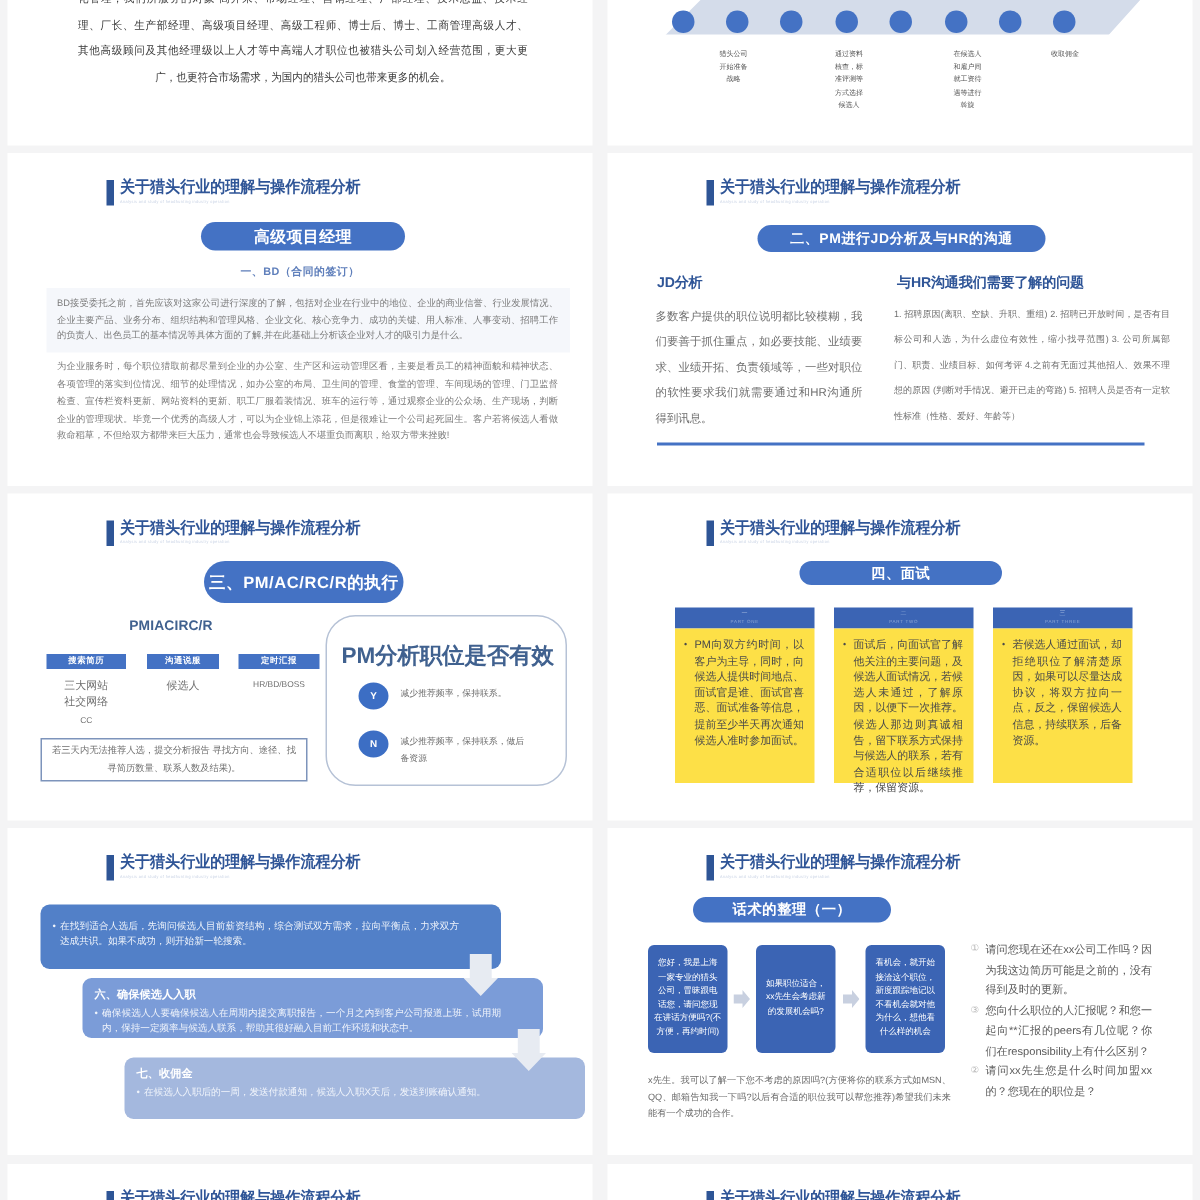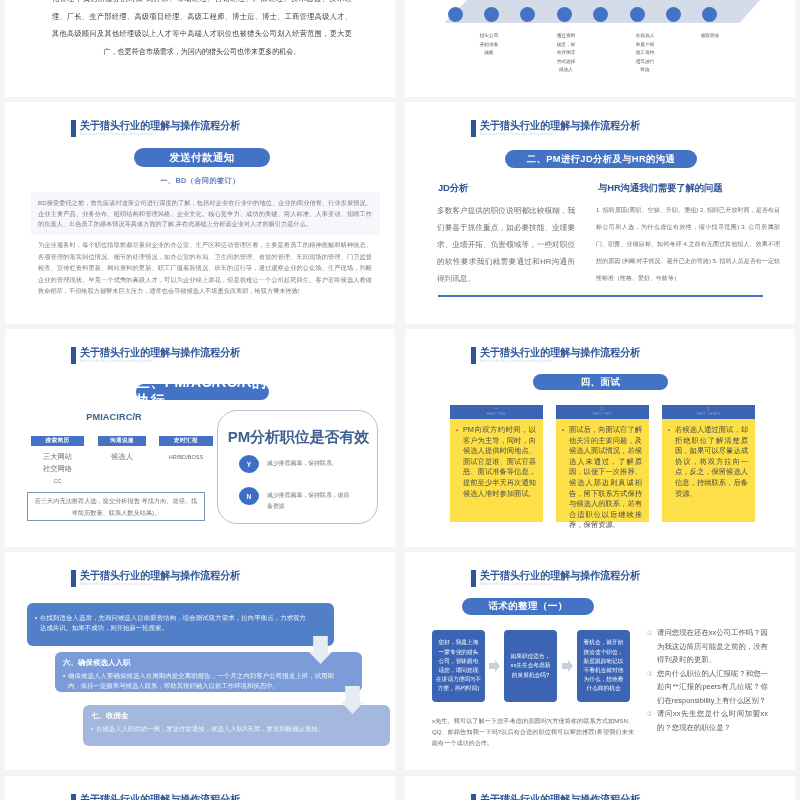--- a/index.html
+++ b/index.html
@@ -153,21 +153,21 @@
 </div>
 
 <div class="slide s-l" style="top:102px;height:222px;">
   <div class="hdr">
     <div class="bar"></div>
     <div>
       <div class="tt">关于猎头行业的理解与操作流程分析</div>
       <div class="st">Analysis and study of headhunting industry operation</div>
     </div>
   </div>
-  <div class="pill" style="left:129px;top:46px;width:136px;height:19px;font-size:10.5px;">发送付款通知</div>
+  <div class="pill" style="left:129px;top:46px;width:136px;height:19px;font-size:10.5px;">高级项目经理</div>
   <div class="s3-sect">一、BD（合同的签订）</div>
   <div class="s3-box">
     <div class="s3-boxtxt">BD接受委托之前，首先应该对这家公司进行深度的了解，包括对企业在行业中的地位、企业的商业信誉、行业发展情况、企业主要产品、业务分布、组织结构和管理风格、企业文化、核心竞争力、成功的关键、用人标准、人事变动、招聘工作的负责人、出色员工的基本情况等具体方面的了解,并在此基础上分析该企业对人才的吸引力是什么。</div>
   </div>
   <div class="s3-p">为企业服务时，每个职位猎取前都尽量到企业的办公室、生产区和运动管理区看，主要是看员工的精神面貌和精神状态、各项管理的落实到位情况、细节的处理情况，如办公室的布局、卫生间的管理、食堂的管理、车间现场的管理、门卫监督检查、宣传栏资料更新、网站资料的更新、职工厂服着装情况、班车的运行等，通过观察企业的公众场、生产现场，判断企业的管理现状。毕竟一个优秀的高级人才，可以为企业锦上添花，但是很难让一个公司起死回生。客户若将候选人看做救命稻草，不但给双方都带来巨大压力，通常也会导致候选人不堪重负而离职，给双方带来挫败!</div>
 </div>
 
 <div class="slide s-r" style="top:102px;height:222px;">
   <div class="hdr">
     <div class="bar"></div>
@@ -185,21 +185,21 @@
 </div>
 
 <div class="slide s-l" style="top:329px;height:218px;">
   <div class="hdr">
     <div class="bar"></div>
     <div>
       <div class="tt">关于猎头行业的理解与操作流程分析</div>
       <div class="st">Analysis and study of headhunting industry operation</div>
     </div>
   </div>
-  <div class="pill" style="left:131px;top:55px;width:133px;height:16px;font-size:14px;">三、PM/AC/RC/R的执行</div>
+  <div class="pill" style="left:131px;top:45px;width:133px;height:28px;font-size:11px;">三、PM/AC/RC/R的执行</div>
   <div class="s5-t">PMIACIRC/R</div>
   <div class="s5-cols">
         <div class="s5-colhdr" style="left: 26px; width: 53px; top: 107px;">搜索简历</div>
         <div class="s5-colitem" style="left: 20px; width: 65px; top: 122px;">三大网站</div>
         <div class="s5-colitem" style="left: 20px; width: 65px; top: 134px; font-family: Liberation Mono, monospace;">社交网络</div>
         <div class="s5-colitem" style="left: 20px; width: 65px; top: 146px; font-size: 5.6px;">CC</div>
         <div class="s5-colhdr" style="left: 93px; width: 48px; top: 107px;">沟通说服</div>
         <div class="s5-colitem" style="left: 87px; width: 60px; top: 122px;">候选人</div>
         <div class="s5-colhdr" style="left: 154px; width: 54px; top: 107px;">定时汇报</div>
         <div class="s5-colitem" style="left: 148px; width: 66px; top: 122px; font-size: 5.6px;">HR/BD/BOSS</div>

